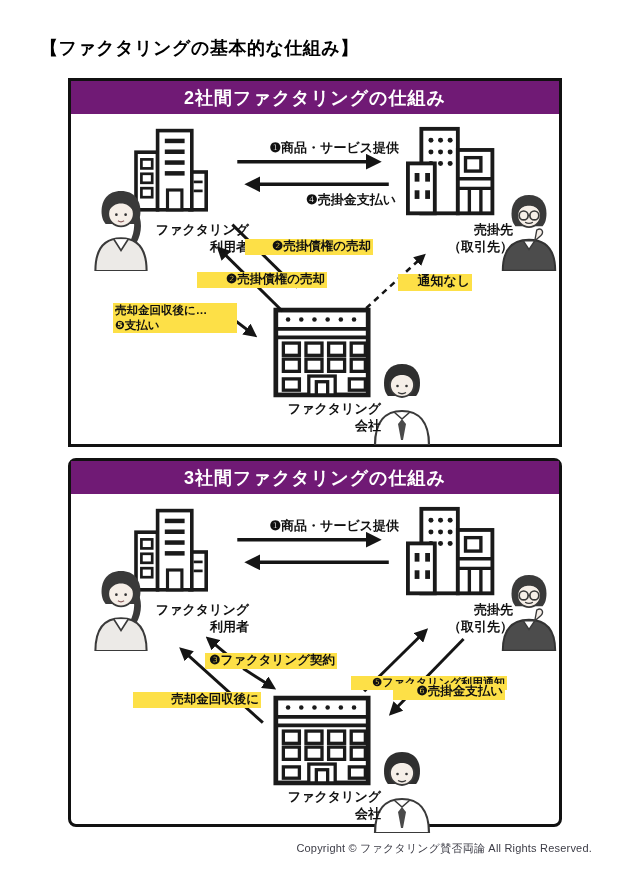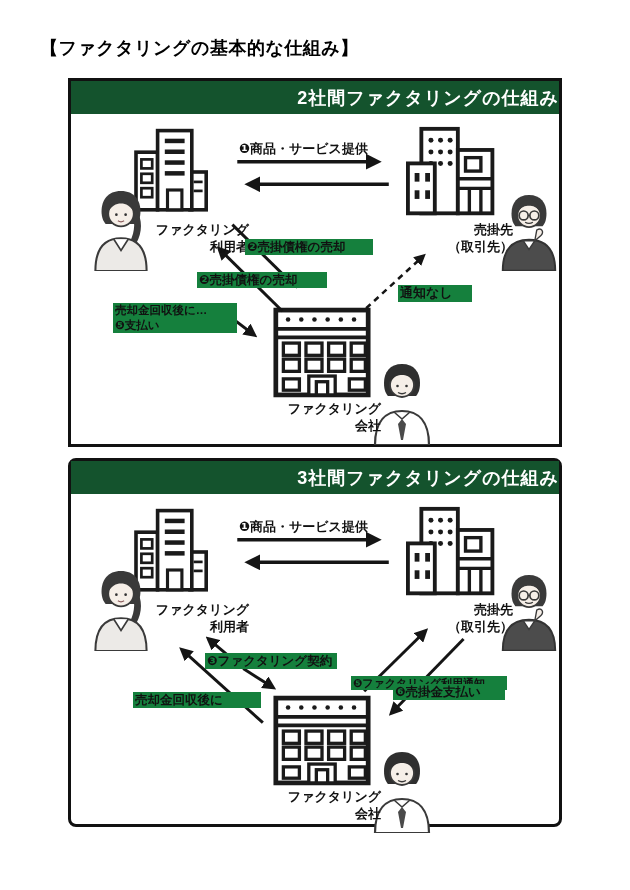--- a/index.html
+++ b/index.html
@@ -2,30 +2,30 @@
 <html><head>
 <meta charset="utf-8">
 <style>
   html,body{margin:0;padding:0;background:#fff;}
   body{font-family:"Liberation Sans","DejaVu Sans",sans-serif;}
   .page{position:relative;width:630px;height:890px;background:#fff;overflow:hidden;}
   .title{position:absolute;left:40px;top:36px;font-size:18px;font-weight:bold;color:#000;letter-spacing:.5px;white-space:nowrap;}
   .panel{position:absolute;left:68px;width:494px;height:369px;border:3px solid #111;background:#fff;box-sizing:border-box;}
   .p1{top:78px;}
   .p2{top:458px;border-radius:8px;}
-  .panel-header{position:absolute;left:0;top:0;width:100%;height:33px;background:#14532d;color:#fff;
-    font-size:18px;font-weight:bold;text-align:right;line-height:34px;letter-spacing:1px;}
+  .panel-header{position:absolute;left:0;top:0;width:100%;height:33px;background:#701a75;color:#fff;
+    font-size:18px;font-weight:bold;text-align:center;line-height:34px;letter-spacing:1px;}
   .icon{position:absolute;}
   .arrows{position:absolute;left:0;top:0;width:100%;height:100%;pointer-events:none;}
   .ent-label{position:absolute;font-size:13px;font-weight:bold;color:#111;text-align:right;
     white-space:pre-line;line-height:1.3;}
   .flow-label{position:absolute;font-weight:bold;color:#111;line-height:1.3;white-space:pre-line;}
-  .fl-c{text-align:left;}
+  .fl-c{text-align:right;font-family:Liberation Mono, monospace;}
   .fl-r{text-align:left;}
-  .bg{background:#15803d;padding:0 2px;}
+  .bg{background:#fde047;padding:0 2px;}
   .fs13{font-size:13px;} .fs125{font-size:12.5px;} .fs115{font-size:11.5px;} .fs11{font-size:11px;margin-top:20px;}
   .copyright{position:absolute;top:841px;right:38px;font-size:11px;color:#3c3c46;letter-spacing:.2px;}
   .ln{stroke:#151515;stroke-width:3;fill:none;}
   .lnh{stroke:#151515;stroke-width:3.5;fill:none;}
   .lnd{stroke:#151515;stroke-width:2.6;fill:none;stroke-dasharray:6 5;}
 </style>
 </head>
 <body>
 
 <svg width="0" height="0" style="position:absolute" aria-hidden="true">
@@ -175,25 +175,26 @@
     </svg>
 
     <div class="ent-label" style="left:46px;top:141px;width:132px">ファクタリング
 利用者</div>
     <div class="ent-label" style="left:330px;top:141px;width:112px">売掛先
 （取引先）</div>
     <div class="ent-label" style="left:192px;top:320px;width:118px">ファクタリング
 会社</div>
 
     <div class="flow-label fl-c fs13" style="left:168px;top:60px;width:160px">❶商品・サービス提供</div>
+    <div class="flow-label fl-c fs13" style="left:175px;top:112px;width:150px">❹売掛金支払い</div>
     <div class="flow-label fl-c fs125 bg" style="left:174px;top:158px;width:124px">❷売掛債権の売却</div>
     <div class="flow-label fl-c fs125 bg" style="left:126px;top:191px;width:126px">❷売掛債権の売却</div>
     <div class="flow-label fl-r fs115 bg" style="left:42px;top:222px;width:120px">売却金回収後に…
 ❺支払い</div>
-    <div class="flow-label fl-c fs13 bg" style="left:327px;top:204px;width:70px">通知なし</div>
+    <div class="flow-label fl-c fs13 bg" style="left:327px;top:193px;width:70px">通知なし</div>
   </div>
 
   <div class="panel p2">
     <div class="panel-header">3社間ファクタリングの仕組み</div>
 
     <svg class="icon" style="left:56px;top:44px" width="90" height="94">
         <use href="#b-user"></use>
       </svg>
     <svg class="icon" style="left:14px;top:106px" width="72" height="84">
         <use href="#p-woman"></use>
@@ -233,13 +234,14 @@
     <div class="ent-label" style="left:192px;top:328px;width:118px">ファクタリング
 会社</div>
 
     <div class="flow-label fl-c fs13" style="left:168px;top:58px;width:160px">❶商品・サービス提供</div>
     <div class="flow-label fl-c fs125 bg" style="left:134px;top:192px;width:128px">❸ファクタリング契約</div>
     <div class="flow-label fl-c fs125 bg" style="left:62px;top:231px;width:124px">売却金回収後に</div>
     <div class="flow-label fl-c fs11 bg" style="left:280px;top:195px;width:152px">❺ファクタリング利用通知</div>
     <div class="flow-label fl-c fs125 bg" style="left:322px;top:223px;width:108px">❻売掛金支払い</div>
   </div>
 
+  <div class="copyright">Copyright © ファクタリング賛否両論 All Rights Reserved.</div>
 </div>
 
 </body></html>

